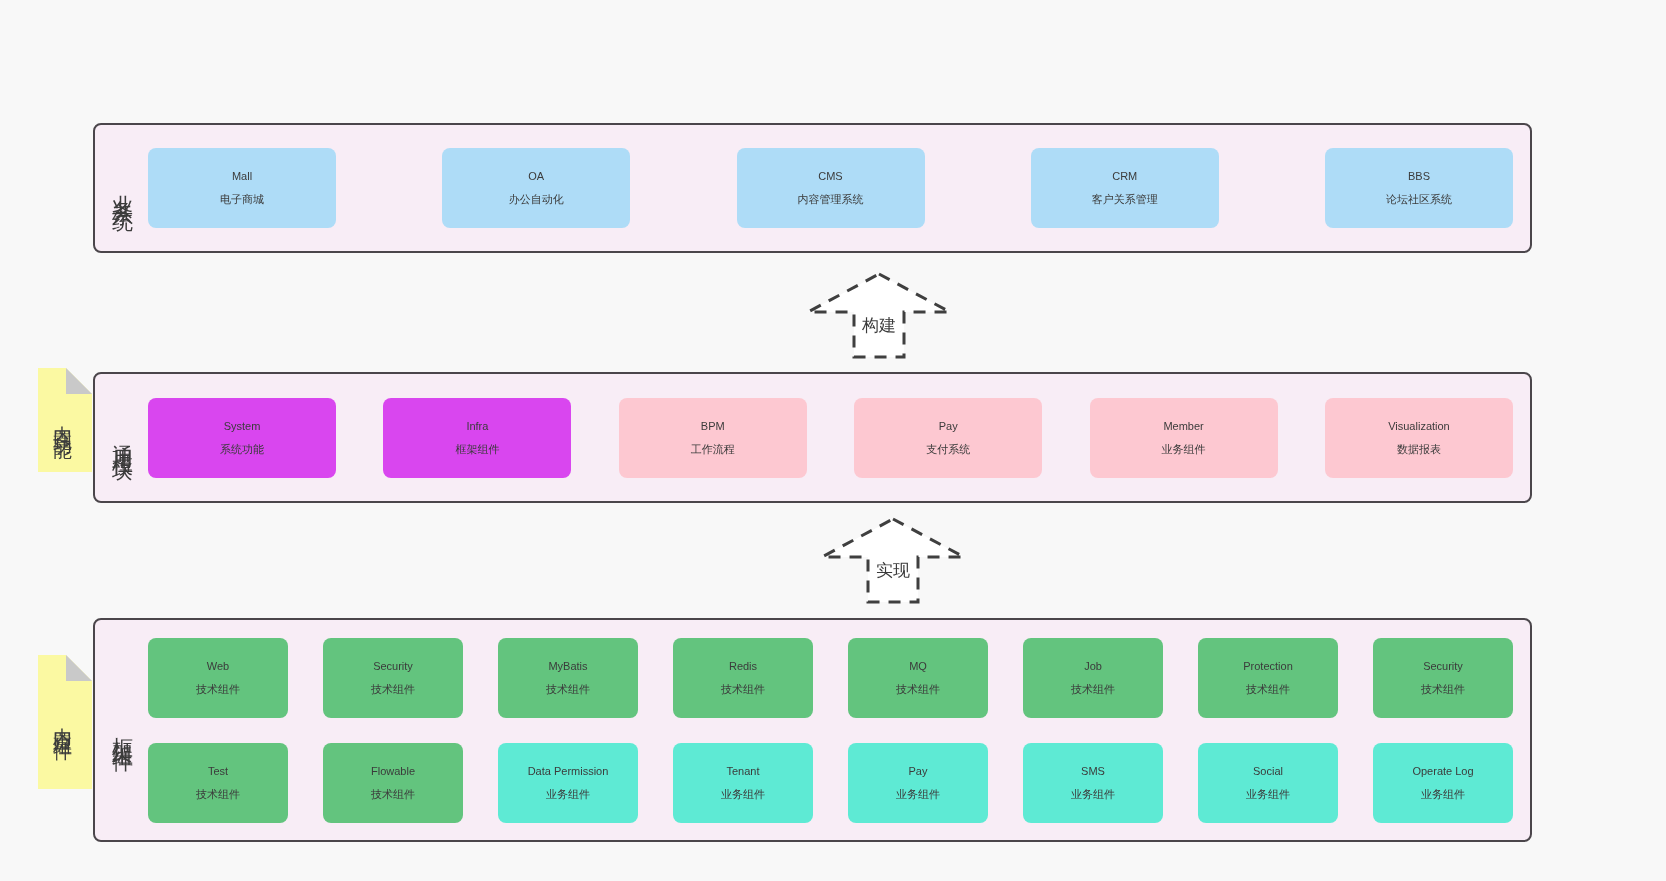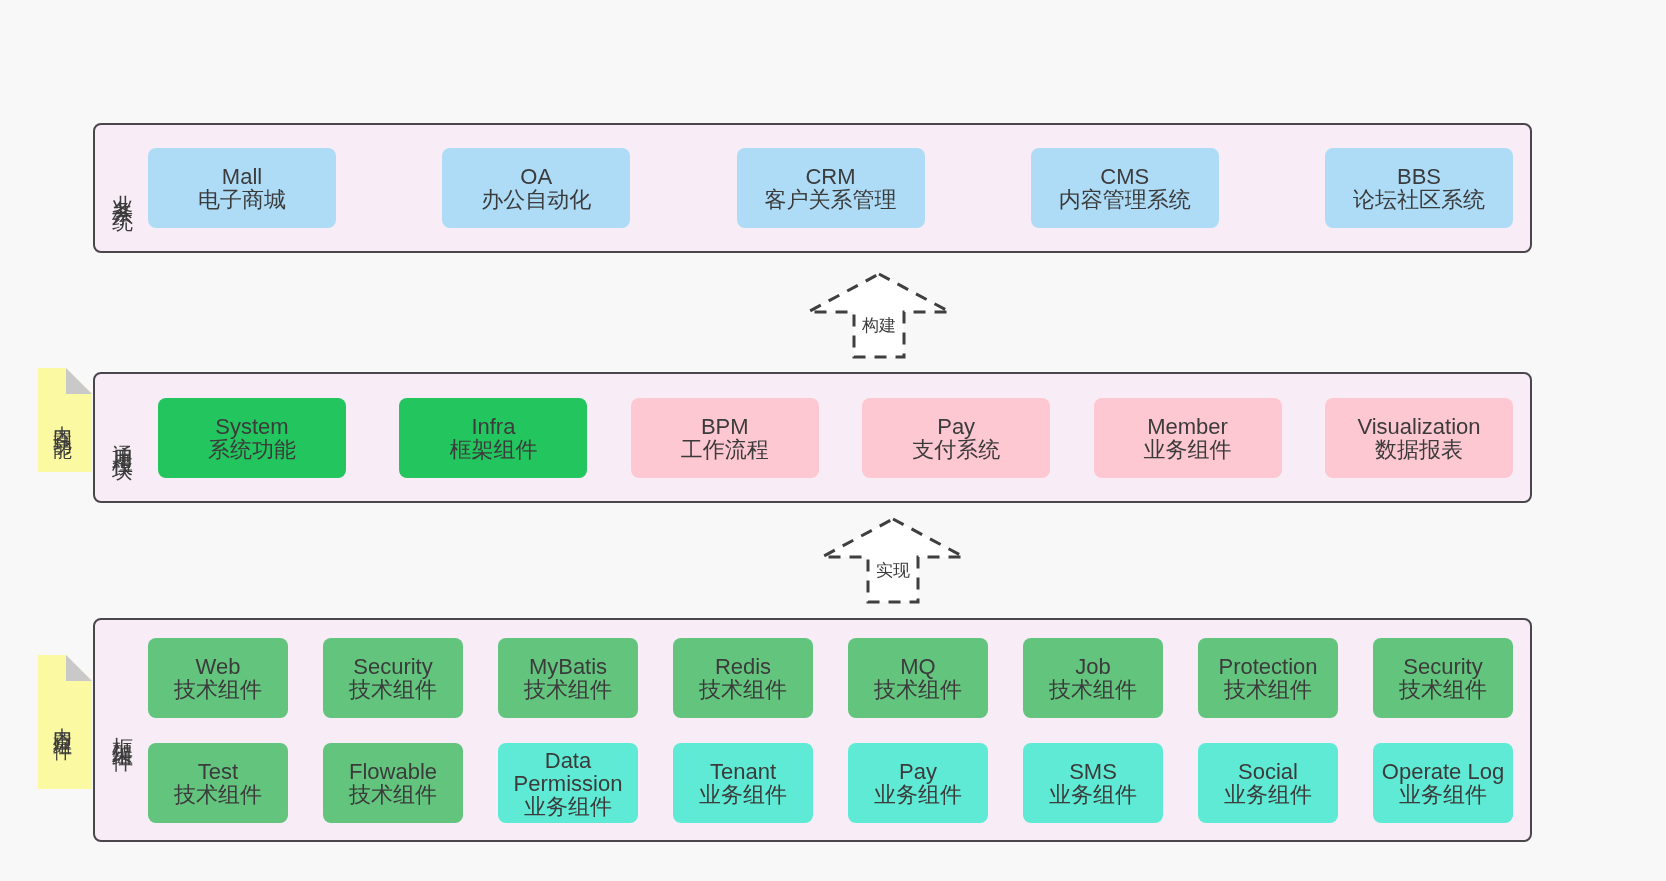--- a/index.html
+++ b/index.html
@@ -17,26 +17,26 @@
     writing-mode:vertical-lr;text-orientation:upright;
     font-size:21px;letter-spacing:5px;color:#3b3b3b;line-height:1;
   }
   .row{
     position:absolute;left:53px;right:17px;height:80px;
     display:flex;justify-content:space-between;
   }
   .node{
     height:80px;border-radius:8px;display:flex;flex-direction:column;
     align-items:center;justify-content:center;text-align:center;
-    font-size:22px;line-height:23px;color:#3b3b3b;padding:0 6px;box-sizing:border-box;
+    font-size:11px;line-height:23px;color:#3b3b3b;padding:0 6px;box-sizing:border-box;
   }
   .node.w188{width:188px;}
   .node.w140{width:140px;}
   .c-blue{background:#aedcf7;}
-  .c-red{background:#22c55e;margin-left:10px;}
+  .c-red{background:#d946ef;}
   .c-pink{background:#fdc8d1;}
   .c-green{background:#63c47e;}
   .c-lgreen{background:#5eead4;border-radius:8px;}
   .tag{position:absolute;left:38px;width:54px;z-index:1;}
   .tag svg{position:absolute;left:0;top:0;}
   .tag-text{
     position:absolute;left:0;top:0;right:4px;bottom:0;
     display:flex;align-items:center;justify-content:center;
     writing-mode:vertical-lr;text-orientation:upright;
     font-size:19px;letter-spacing:5px;color:#3b3b3b;line-height:1;
@@ -57,26 +57,26 @@
     <div class="row" style="top:23px;">
       <div class="node w188 c-blue">
         <span>Mall</span>
         <span>电子商城</span>
       </div>
       <div class="node w188 c-blue">
         <span>OA</span>
         <span>办公自动化</span>
       </div>
       <div class="node w188 c-blue">
+        <span>CMS</span>
+        <span>内容管理系统</span>
+      </div>
+      <div class="node w188 c-blue">
         <span>CRM</span>
         <span>客户关系管理</span>
-      </div>
-      <div class="node w188 c-blue">
-        <span>CMS</span>
-        <span>内容管理系统</span>
       </div>
       <div class="node w188 c-blue">
         <span>BBS</span>
         <span>论坛社区系统</span>
       </div>
     </div>
   </div>
 
   <svg class="arrow" style="left:804px;top:270px;" width="150" height="92" viewBox="0 0 150 92">
     <polygon points="75,4 146,42 100,42 100,87 50,87 50,42 4,42" fill="#ffffff" stroke="#3f3f3f" stroke-width="3" stroke-dasharray="12,9"></polygon>

